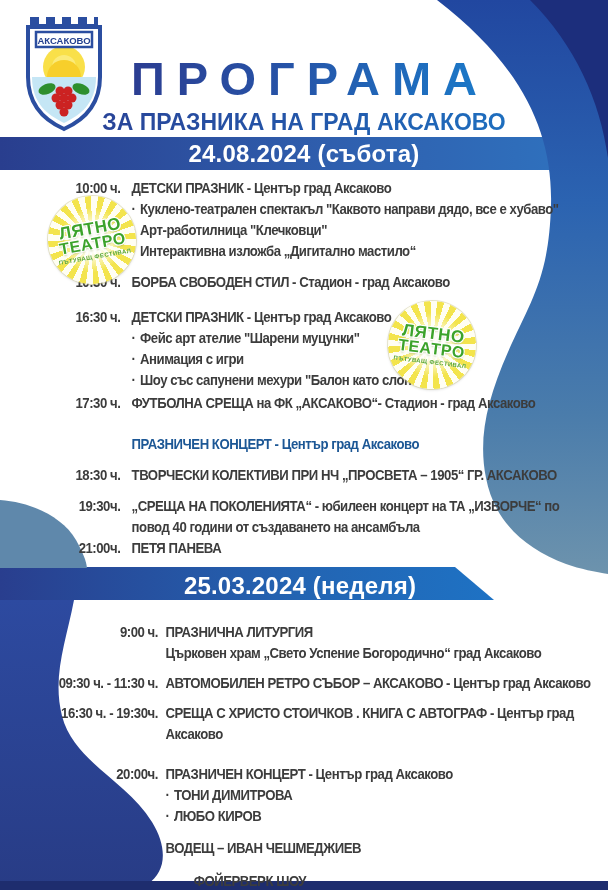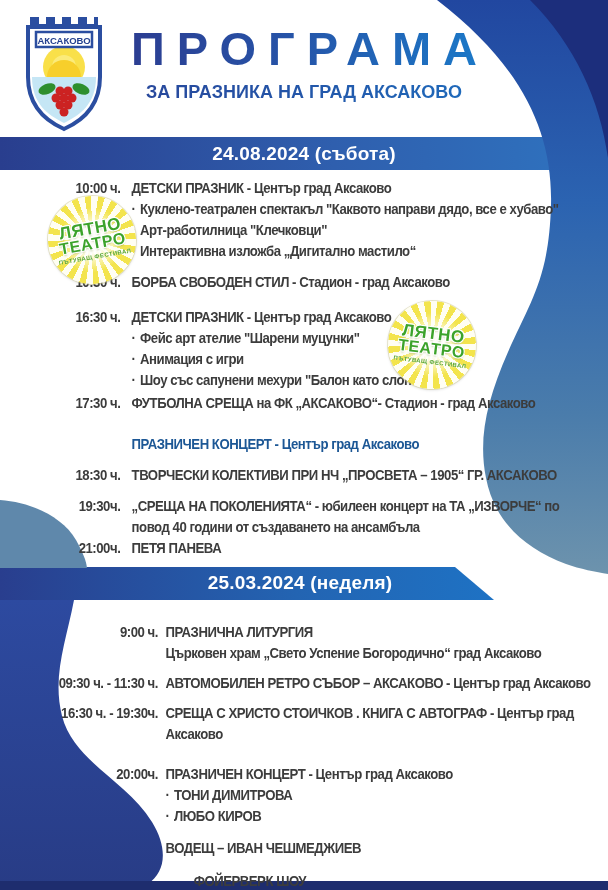--- a/index.html
+++ b/index.html
@@ -8,40 +8,40 @@
     font-family:"Liberation Sans","DejaVu Sans",sans-serif;
   }
   
   .deco{position:absolute;left:0;top:0;z-index:3;pointer-events:none;}
   .banner1{
     position:absolute;left:0;top:137px;width:608px;height:33px;z-index:2;
     background:linear-gradient(90deg,#293e8e 0%,#2f5fae 55%,#2f74c0 100%);
     display:flex;align-items:center;justify-content:center;
   }
   .banner1 span,.banner2 span{
-    color:#ffffff;font-weight:bold;font-size:19px;letter-spacing:.2px;
+    color:#ffffff;font-weight:bold;font-size:24px;letter-spacing:.2px;
   }
   .banner2{
     position:absolute;left:0;top:567px;width:494px;height:33px;z-index:2;
     background:linear-gradient(90deg,#293e8e 0%,#2364b2 60%,#1e72c4 100%);
     clip-path:polygon(0 0,455px 0,494px 33px,0 33px);
   }
   .banner2 span{position:absolute;top:5px;left:300px;transform:translateX(-50%);white-space:nowrap;}
   .bottom-strip{position:absolute;left:0;top:881px;width:608px;height:9px;background:#1e2d6e;z-index:4;}
   
   .crest{position:absolute;left:20px;top:14px;width:88px;height:120px;z-index:4;}
-  .titlewrap{position:absolute;left:0;top:22px;width:608px;text-align:center;z-index:4;}
+  .titlewrap{position:absolute;left:0;top:52px;width:608px;text-align:center;z-index:4;}
   .title{
     display:inline-block;font-size:47px;font-weight:bold;letter-spacing:12px;line-height:54px;
     background:linear-gradient(90deg,#2c3c90 0%,#2653a7 45%,#1b7ac9 100%);
     -webkit-background-clip:text;background-clip:text;color:transparent;
     padding-left:12px;
   }
   .subtitle{
-    display:block;margin-top:1px;font-size:18px;font-weight:bold;letter-spacing:0px;line-height:30px;
+    display:block;margin-top:1px;font-size:23px;font-weight:bold;letter-spacing:0px;line-height:30px;
     background:linear-gradient(90deg,#2c3c90 0%,#2356a9 50%,#1b7ac9 100%);
     -webkit-background-clip:text;background-clip:text;color:transparent;
   }
   
   .sched{
     position:absolute;z-index:6;width:600px;color:#3c3c3c;font-weight:bold;font-size:14px;
     letter-spacing:-0.5px;transform:scaleX(0.94);transform-origin:0 0;
   }
   #day1-events{left:0;top:178px;padding-left:70px;}
   #day2-events{left:0;top:616px;padding-left:48px;}

